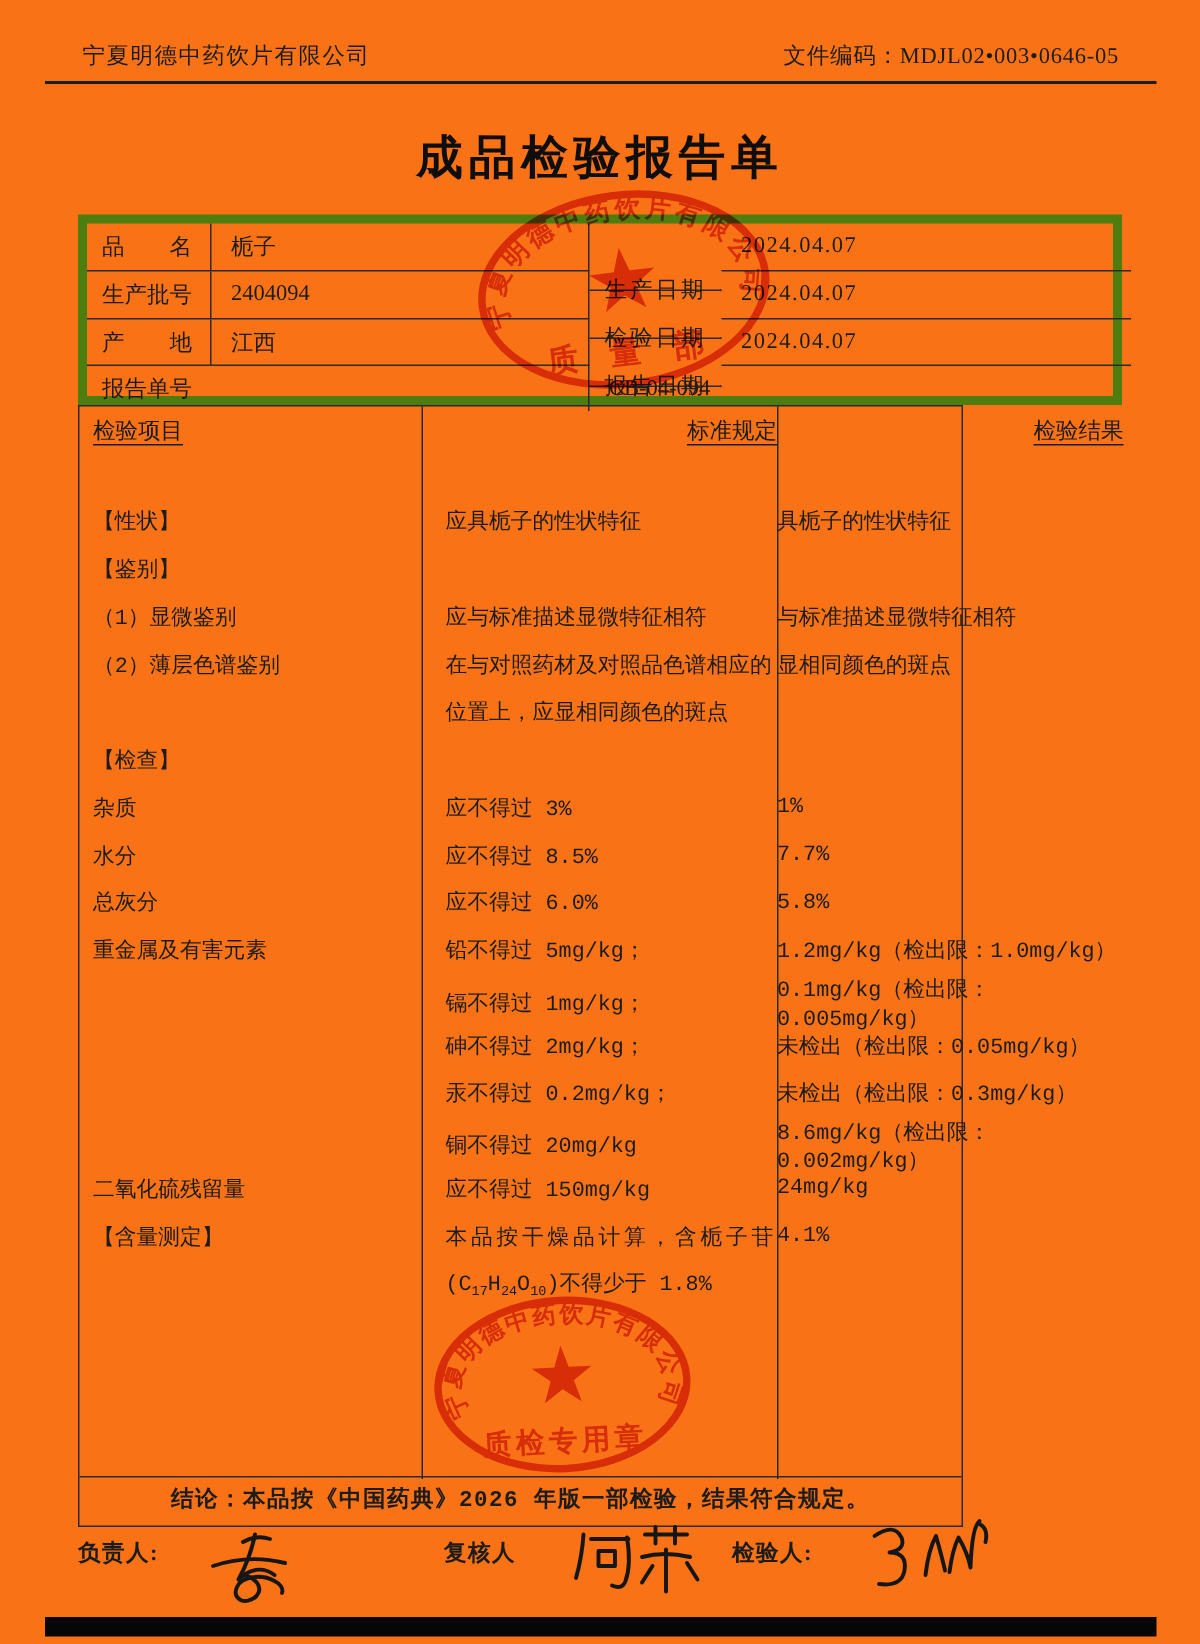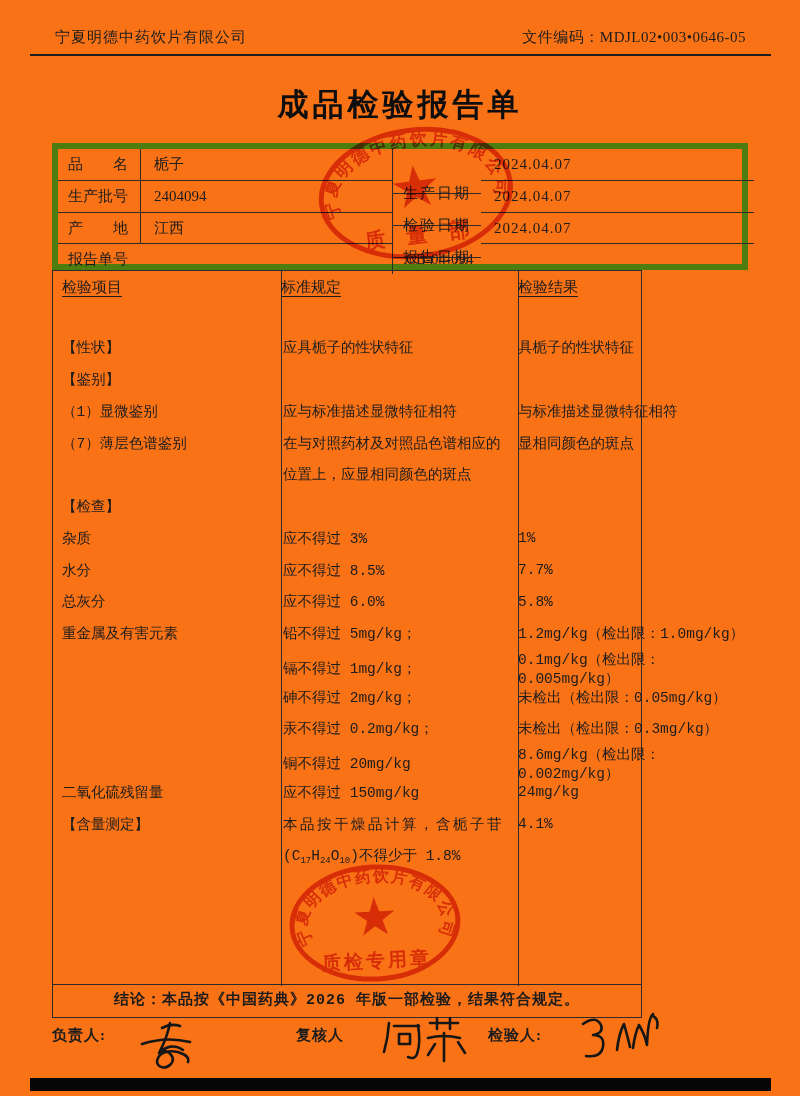--- a/index.html
+++ b/index.html
@@ -30,25 +30,25 @@
   .ic.lbl2 { letter-spacing:2px;margin-top:44px; }
 
   
   .main-table { position:absolute; left:52px; top:270px; width:590px; height:748px;
                 border:1px solid #2b2b2b; font-size:14.5px;font-family:Liberation Mono, monospace; }
   .vline { position:absolute; top:0; width:1px; height:715px; background:#2b2b2b; }
   .vline.v1 { left:228px; } .vline.v2 { left:465px; }
   .t-head { position:absolute; top:0; left:0; width:100%; height:45px;
             display:grid; grid-template-columns:228px 237px 231px; padding-top:7px; font-size:15px; }
   .t-head span { text-decoration:underline; text-underline-offset:4px; }
-  .th1 { padding-left:9px; } .th2,.th3 { text-align:left; }
+  .th1 { padding-left:9px; } .th2,.th3 { text-align:right; }
   .t-body { position:absolute; top:45px; left:0; width:100%; padding-top:16px; }
   .t-line { display:grid; grid-template-columns:228px 237px 231px; height:31.75px; align-items:center; }
   .t-line .c1 { padding-left:9px; }
-  .t-line .c2 { padding-left:2px; }
+  .t-line .c2 { padding-left:16px; }
   .t-line .c3 { }
   .t-line .c2.spread { letter-spacing:2.5px; }
   sub { font-size:9px; vertical-align:-3px; }
   .t-conclusion { position:absolute; left:0; bottom:0; width:100%; height:33px;
                   border-top:1px solid #2b2b2b; text-align:center; line-height:32px;
                   font-size:15px; font-weight:bold; letter-spacing:1px; }
 
   
   .stamp { position:absolute; opacity:0.84; mix-blend-mode:multiply; pointer-events:none; }
   .stamp-top { left:316px; top:124px; width:200px; height:140px; transform:rotate(-7deg); }
@@ -115,21 +115,21 @@
           <div class="c1">【鉴别】</div>
           <div class="c2"></div>
           <div class="c3"></div>
         </div>
         <div class="t-line">
           <div class="c1">（1）显微鉴别</div>
           <div class="c2">应与标准描述显微特征相符</div>
           <div class="c3">与标准描述显微特征相符</div>
         </div>
         <div class="t-line">
-          <div class="c1">（7）薄层色谱鉴别</div>
+          <div class="c1">（2）薄层色谱鉴别</div>
           <div class="c2">在与对照药材及对照品色谱相应的</div>
           <div class="c3">显相同颜色的斑点</div>
         </div>
         <div class="t-line">
           <div class="c1"></div>
           <div class="c2">位置上，应显相同颜色的斑点</div>
           <div class="c3"></div>
         </div>
         <div class="t-line">
           <div class="c1">【检查】</div>

